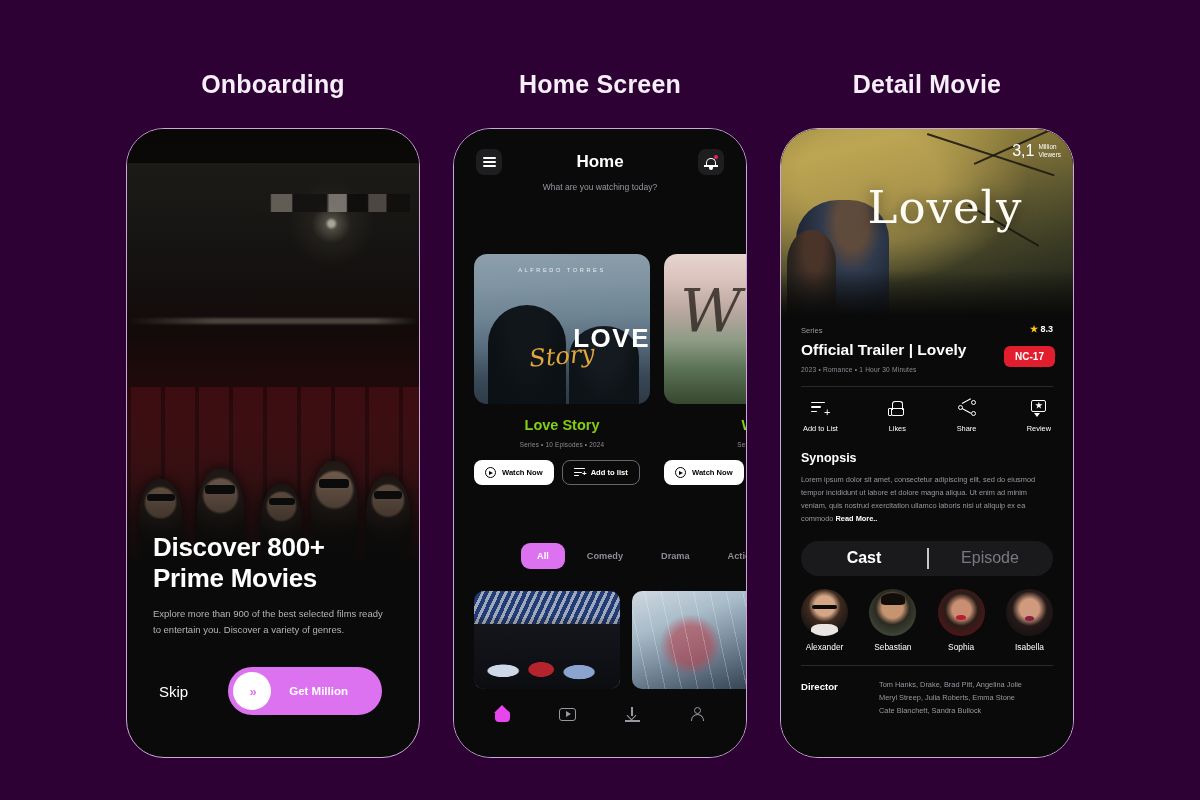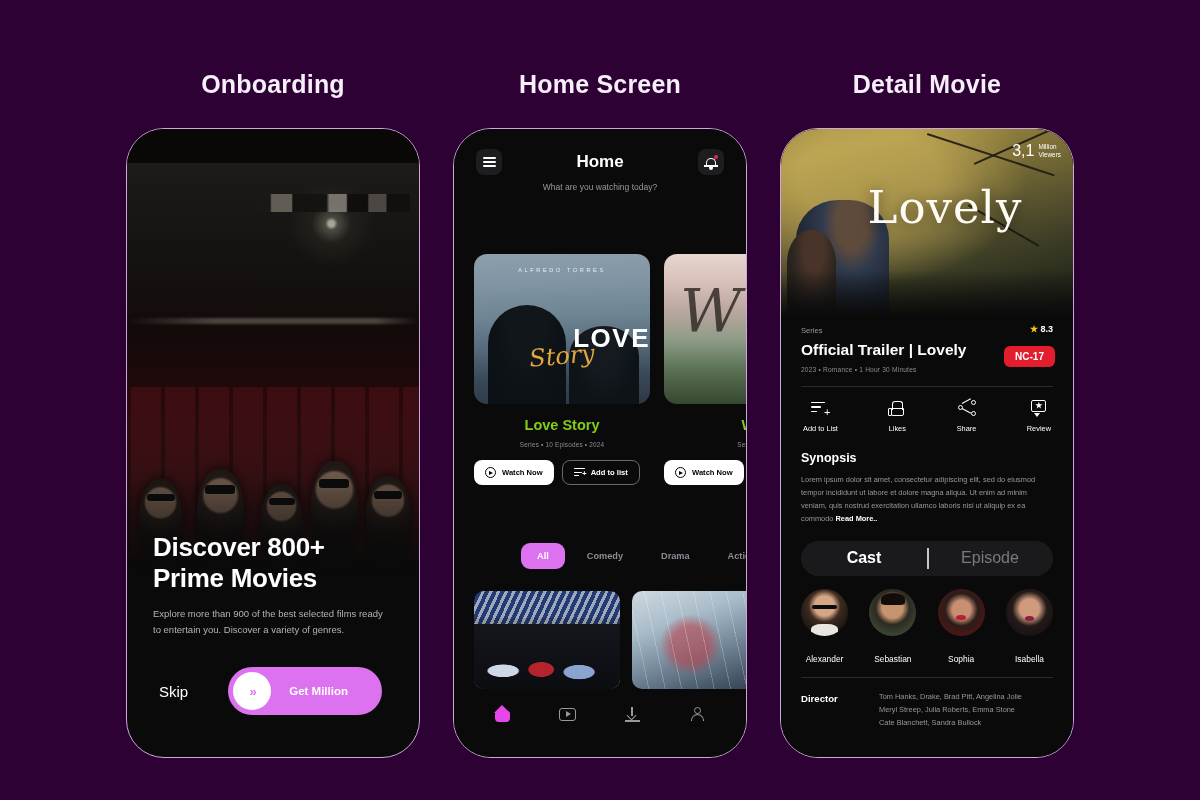--- a/index.html
+++ b/index.html
@@ -316,21 +316,21 @@
   .seg {
     margin: 15px 20px 0; height: 35px; background: #1a1a1c; border-radius: 18px;
     display: flex; align-items: center; position: relative;
   }
   .seg button { flex: 1; background: none; border: none; cursor: pointer; font-size: 16px; font-weight: bold; }
   .seg .on { color: #fff; }
   .seg .off { color: #7c7782; font-weight: normal; }
   .seg-div { position: absolute; left: 50%; top: 7px; width: 1.6px; height: 21px; background: #c9c4cf; }
 
   .cast { display: flex; justify-content: space-between; padding: 13px 20px 0; }
-  .cast-i { display: flex; flex-direction: column; align-items: center; gap: 18px; background:none; border:none; cursor:pointer; }
+  .cast-i { display: flex; flex-direction: column; align-items: center; gap: 6px; background:none; border:none; cursor:pointer; }
   .face { width: 47px; height: 47px; border-radius: 50%; position: relative; overflow: hidden; }
   .f1 { background: radial-gradient(circle at 50% 36%, #d4a686 0 26%, #3d2a1f 42%, #151210 78%); }
   .f1::after { content:""; position:absolute; left:23%; top:34%; width:54%; height:10%; background:#0b0b0d; border-radius:2px; }
   .f1::before { content:""; position:absolute; left:22%; bottom:0; width:56%; height:26%; background:#e9e6e2; border-radius:40% 40% 0 0;}
   .f2 { background: radial-gradient(circle at 50% 40%, #c79470 0 28%, #2c2a22 46%, #3f4a38 80%); }
   .f2::after { content:""; position:absolute; left:24%; top:8%; width:52%; height:26%; background:#100d0b; border-radius:50% 50% 20% 20%; }
   .f3 { background: radial-gradient(circle at 50% 44%, #c98f73 0 26%, #2a1c18 46%, #5b1418 85%); }
   .f3::after { content:""; position:absolute; left:40%; top:56%; width:20%; height:11%; background:#b81f33; border-radius:50%; }
   .f4 { background: radial-gradient(circle at 50% 42%, #cf9a7e 0 27%, #241a18 48%, #151012 86%); }
   .f4::after { content:""; position:absolute; left:41%; top:58%; width:18%; height:11%; background:#8d1f44; border-radius:50%; }

